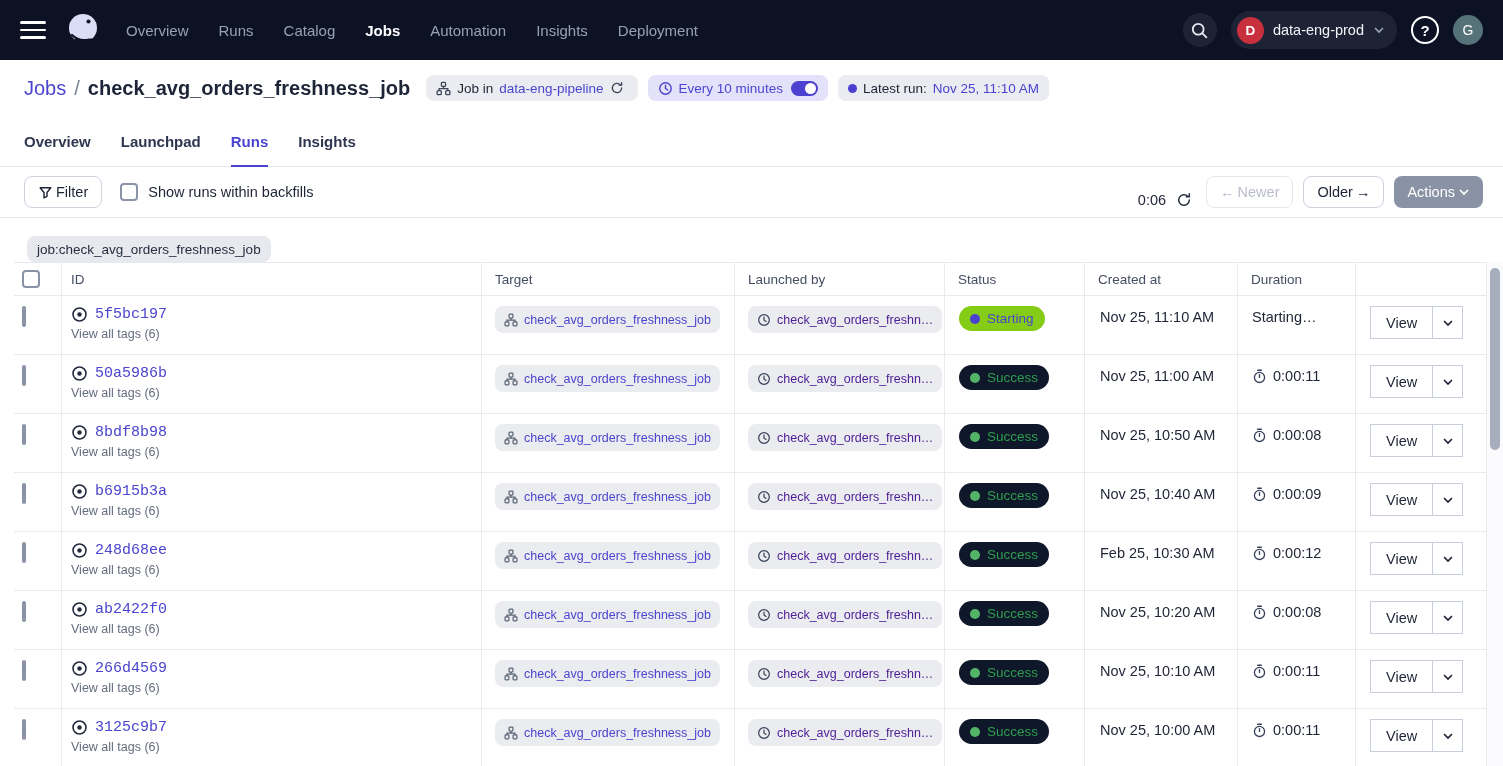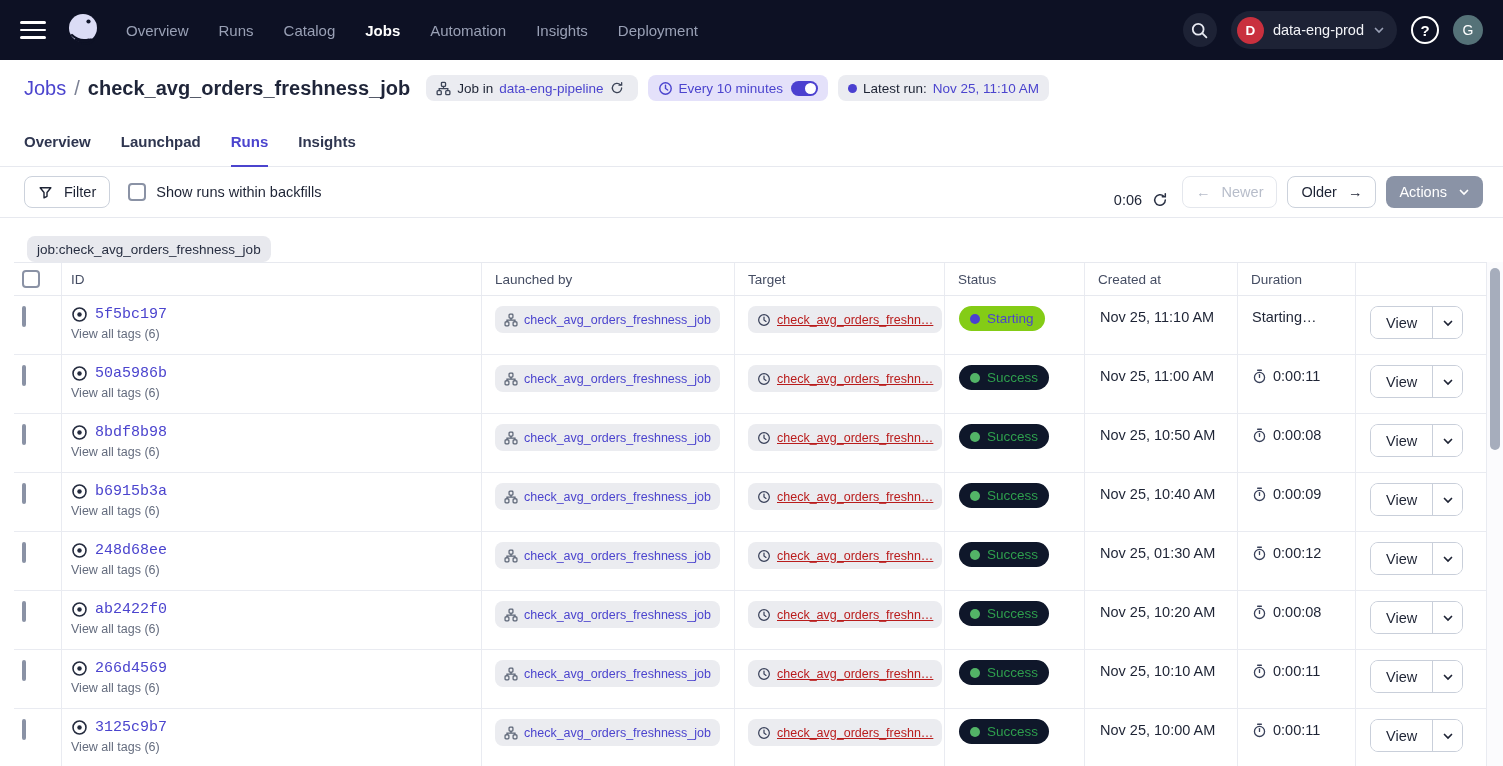--- a/index.html
+++ b/index.html
@@ -37,21 +37,21 @@
   .dot8 { width:9px; height:9px; border-radius:50%; background:#4b40d0; }
 
   
   .tabs { height:51px; display:flex; align-items:center; gap:30px; padding:0 24px; border-bottom:1px solid #e7e9ef; }
   .tab { font-size:15px; font-weight:600; color:#2f3650; cursor:pointer; position:relative; height:100%; display:flex; align-items:center; }
   .tab.active { color:#4b44ce; }
   .tab.active::after { content:""; position:absolute; left:0; right:0; bottom:-1px; height:2px; background:#4b44ce; }
 
   
   .toolbar { height:51px; display:flex; align-items:center; padding:0 20px 0 24px; border-bottom:1px solid #e7e9ef; }
-  .btn { height:32px; border-radius:8px; border:1px solid #ccd2dc; background:#fff; display:flex; align-items:center; gap:11px; padding:0 13px; font-size:14.5px; color:#1e2435; cursor:pointer; font-family:inherit; }
+  .btn { height:32px; border-radius:8px; border:1px solid #ccd2dc; background:#fff; display:flex; align-items:center; gap:3px; padding:0 13px; font-size:14.5px; color:#1e2435; cursor:pointer; font-family:inherit; }
   .btn:disabled { color:#b7bdca; border-color:#e4e7ed; cursor:default; }
   .btn.solid-gray { background:#8a93a6; border:none; color:#fff; }
   .checkbox { width:18px; height:18px; border:2px solid #8a92a5; border-radius:4px; background:#fff; cursor:pointer; flex:none; }
   .cb-label { font-size:14.5px; margin-left:10px; }
   .toolbar-right { margin-left:auto; display:flex; align-items:flex-end; gap:10px; }
   .countdown { font-size:14.5px; }
   .sync { display:flex; align-items:center; margin-right:4px; cursor:pointer; }
 
   
   .tag-row { height:44px; display:flex; align-items:flex-end; padding:0 27px; }
@@ -67,33 +67,33 @@
   .trow > div { border-right:1px solid #e9ebf1; padding-top:10px; }
   .c-check { padding-left:8px !important; }
   .trow .c-check { padding-top:12px; }
   .c-id { padding-left:9px !important; }
   .id-line { display:flex; align-items:center; gap:7px; }
   .run-id { font-family:"Liberation Mono","DejaVu Sans Mono",monospace; font-size:15px; color:#4b44ce; text-decoration:none; cursor:pointer; }
   .tags-link { font-size:12.5px; color:#646c7e; margin-top:4px; cursor:pointer; }
   .c-target, .c-launch { padding-left:13px !important; }
   .chip { height:27px; background:#ebecf0; border-radius:8px; display:inline-flex; align-items:center; gap:6px; padding:0 9px; font-size:12.5px; max-width:230px; cursor:pointer; }
   .chip a { color:#4b44ce; text-decoration:none; white-space:nowrap; }
-  .chip .chip-text { color:#b91c1c; white-space:nowrap;text-decoration:underline; }
+  .chip .chip-text { color:#4c1d95; white-space:nowrap; }
   .c-status { padding-left:14px !important; }
   .badge { height:25px; border-radius:13px; display:inline-flex; align-items:center; gap:7px; padding:0 11px; font-size:13.5px; }
   .badge .dot { width:10px; height:10px; border-radius:50%; }
   .badge-starting { background:#84cc16; color:#4b44ce; }
   .badge-starting .dot { background:#4b40d0; }
   .badge-success { background:#0f172a; color:#2e9e4d; }
   .badge-success .dot { background:#53b467; }
   .c-created { padding-left:15px !important; padding-top:13px !important; font-size:14.5px; color:#1e2435; }
   .c-duration { padding-left:14px !important; padding-top:13px !important; font-size:14.5px; display:flex; align-items:flex-start; gap:6px; }
   .c-duration svg { margin-top:1px; }
   .c-actions { padding-left:14px !important; }
-  .view-group { display:inline-flex; height:33px; border:1px solid #c9cfda; border-radius:8px; overflow:hidden; background:#fff; }
+  .view-group { display:inline-flex; height:33px; border:1px solid #c9cfda; border-radius:0; overflow:hidden; background:#fff; }
   .view-btn { border:none; background:#fff; font-size:14.5px; color:#1e2435; padding:0 15px; cursor:pointer; font-family:inherit; }
   .view-caret { border:none; background:#fff; border-left:1px solid #c9cfda; width:30px; display:flex; align-items:center; justify-content:center; cursor:pointer; }
 
   
   .scroll-gutter { position:absolute; top:262px; right:0; width:16px; height:504px; background:#fbfbfd; }
   .scroll-thumb { position:absolute; top:6px; left:3px; width:10px; height:182px; border-radius:5px; background:#a6adbc; cursor:pointer; }
 
   .icon { display:inline-flex; flex:none; }
 </style>
 </head>
@@ -237,22 +237,22 @@
 <div class="tag-row">
   <span class="filter-tag">job:check_avg_orders_freshness_job</span>
 </div>
 
 <div class="table">
   <div class="thead">
     <div class="c-check">
         <span class="checkbox"></span>
       </div>
     <div class="c-id">ID</div>
+    <div>Target</div>
     <div>Launched by</div>
-    <div>Target</div>
     <div>Status</div>
     <div>Created at</div>
     <div>Duration</div>
     <div></div>
   </div>
   <div>
       <div class="trow">
     <div class="c-check"><span class="checkbox"></span></div>
     <div class="c-id">
       <div class="id-line">
@@ -555,21 +555,21 @@
         </span>
         <span class="chip-text">check_avg_orders_freshn…</span>
       </span>
     </div>
     <div class="c-status">
       <span class="badge badge-success">
         <span class="dot"></span>
         <span>Success</span>
       </span>
     </div>
-    <div class="c-created"><span>Nov 25, 01:30 AM</span></div>
+    <div class="c-created"><span>Feb 25, 10:30 AM</span></div>
     <div class="c-duration">
       <span class="icon">
         <svg width="15" height="15" viewBox="0 0 16 16" fill="none" stroke="#39415a" stroke-width="1.4" stroke-linecap="round">
               <path d="M6 1.3h4"></path>
               <circle cx="8" cy="9" r="5.4"></circle>
               <path d="M8 9V5.9"></path>
             </svg>
       </span>
       <span>0:00:12</span>
     </div>

